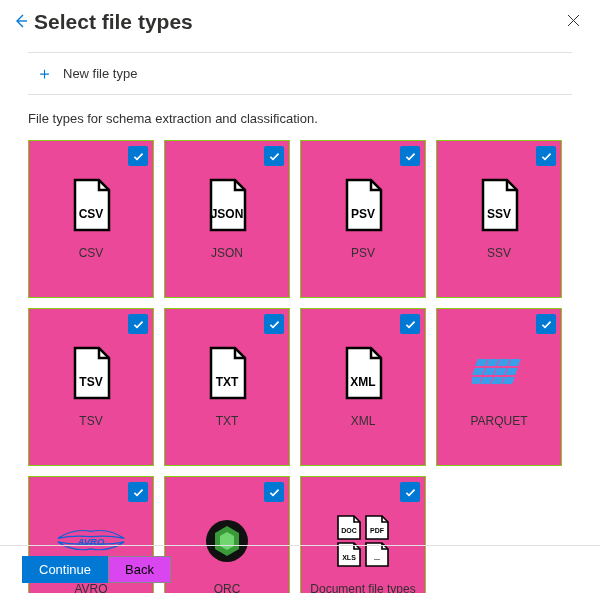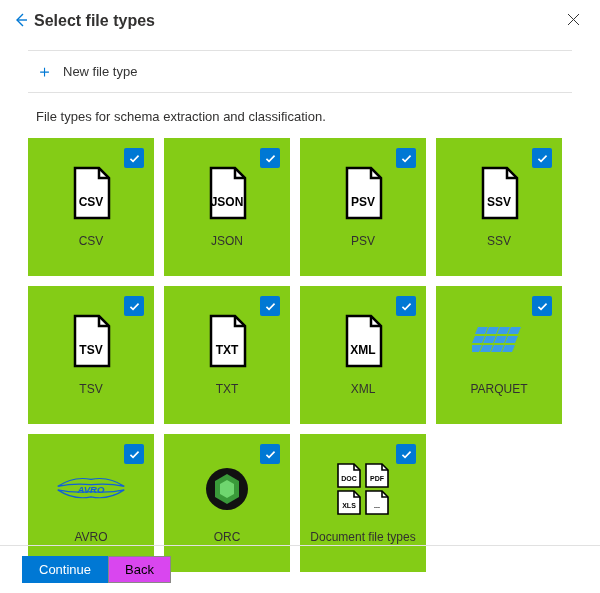--- a/index.html
+++ b/index.html
@@ -17,21 +17,21 @@
     align-items: center;
     padding: 10px 14px 6px 14px;
   }
   .back-arrow {
     color: #0078d4;
     font-size: 15px;
     margin-right: 6px;
     cursor: pointer;
   }
   .title {
-    font-size: 16px;
+    font-size: 21px;
     font-weight: 600;
     flex: 1;
   }
   .close-x {
     font-size: 16px;
     font-weight: 300;
     cursor: pointer;
     color: #333;
     padding: 2px 6px;
   }
@@ -49,40 +49,40 @@
     color: #333;
   }
   .plus {
     color: #0078d4;
     font-size: 17px;
     font-weight: 300;
     margin-right: 10px;
     margin-left: 4px;
   }
   .desc {
-    margin: 16px 0 14px 8px;
+    margin: 16px 0 14px 0;
     font-size: 13px;
     color: #323130;
   }
   .grid {
     display: flex;
     flex-wrap: wrap;
     gap: 10px;
   }
   .card {
     width: 126px;
-    height: 138px;
-    border: 5px solid #84cc16;
+    height: 158px;
+    border: 1px solid #84cc16;
     position: relative;
     display: flex;
     flex-direction: column;
     align-items: center;
     justify-content: center;
     cursor: pointer;
-    background: #84cc16;
+    background: #ec4899;
   }
   .check {
     position: absolute;
     top: 5px;
     right: 5px;
     width: 20px;
     height: 20px;
     background: #0078d4;
     border-radius: 2px;
     display: flex;

